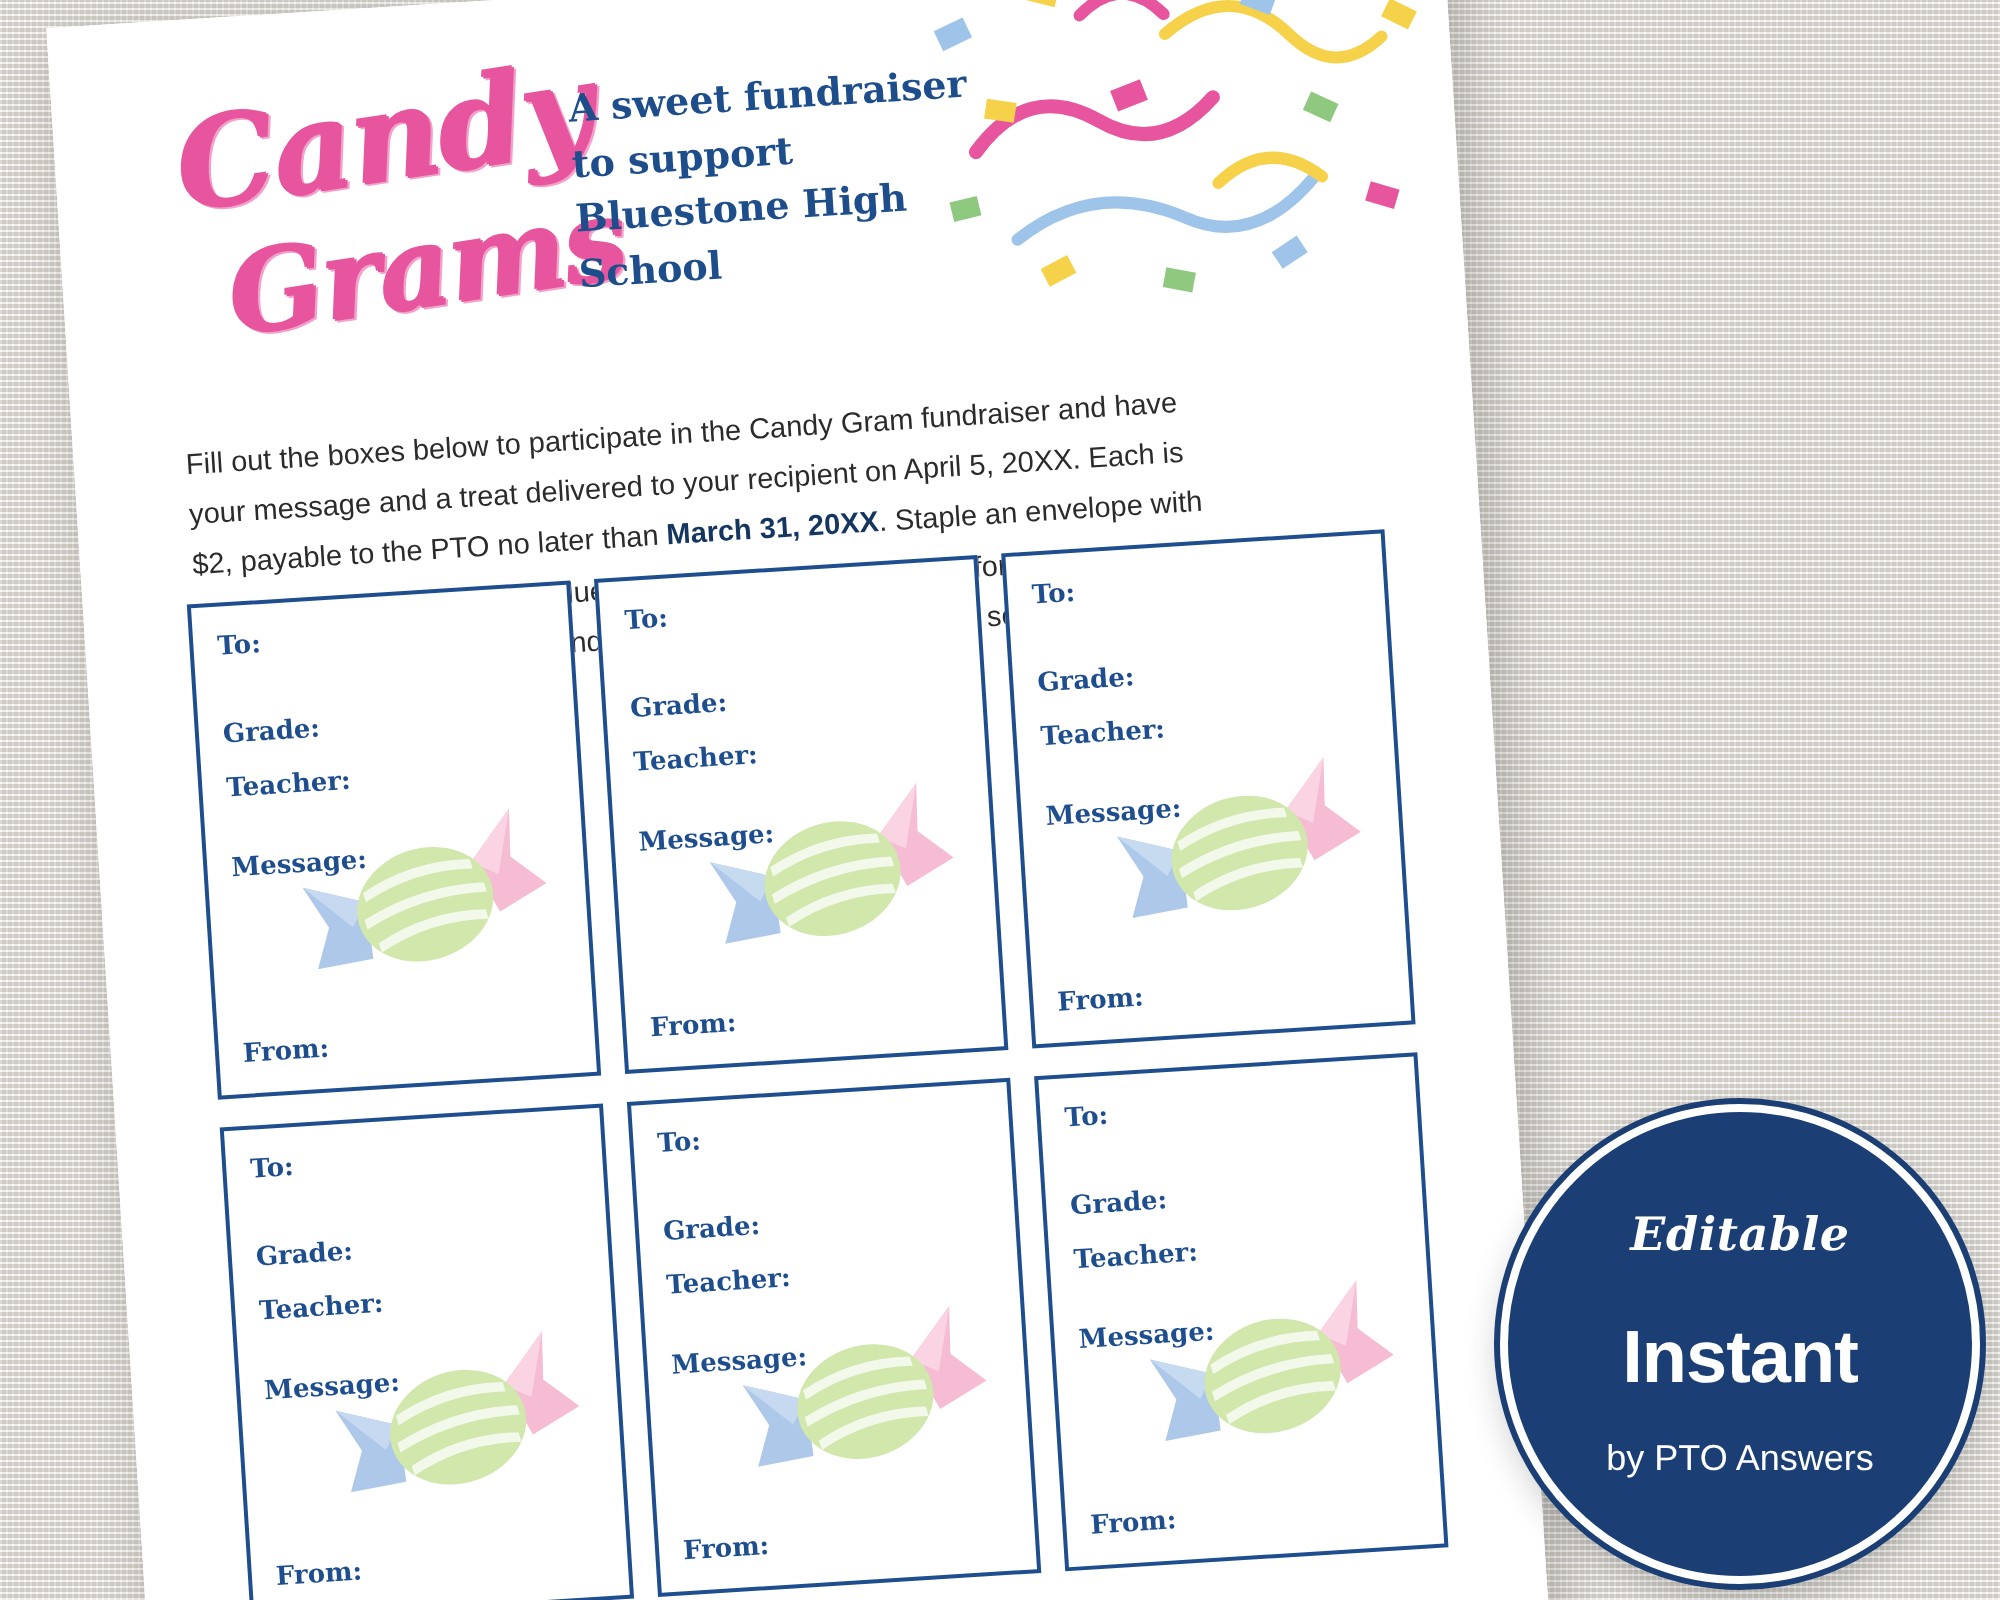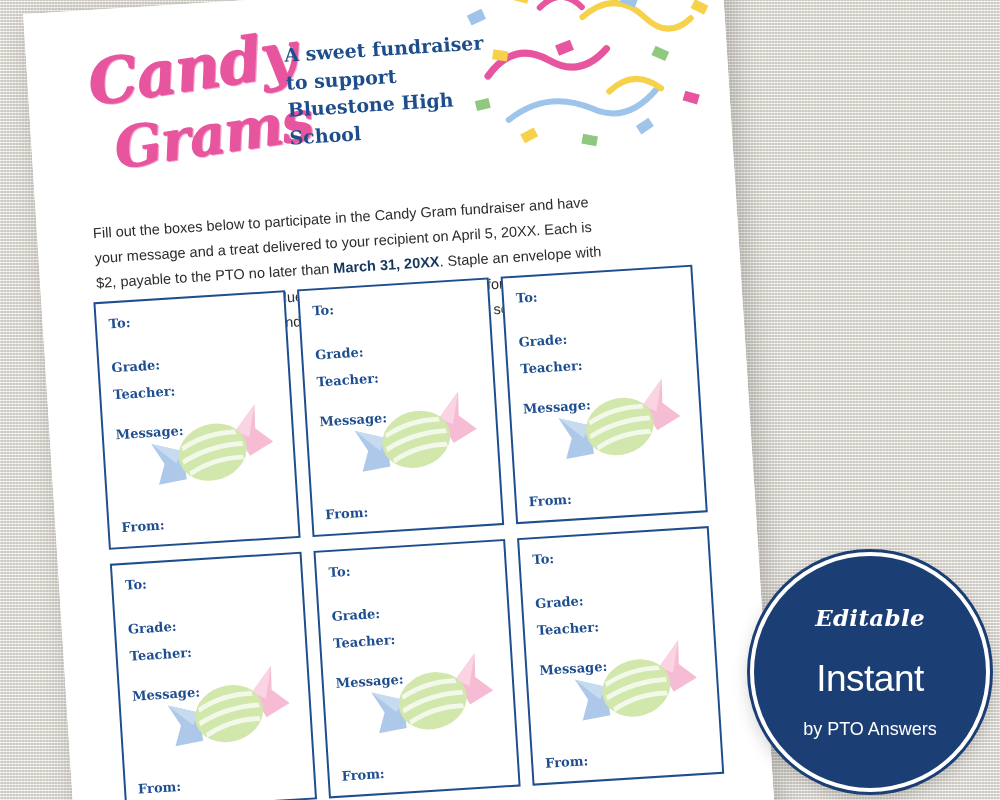--- a/index.html
+++ b/index.html
@@ -200,21 +200,21 @@
   #badge .b-editable {
     font-family: "DejaVu Serif", serif;
     font-style: italic;
     font-weight: bold;
     font-size: 23px;
     margin-bottom: 4px;
     letter-spacing: 0.3px;
   }
   #badge .b-instant {
     font-family: "Liberation Sans", sans-serif;
-    font-weight: normal;
+    font-weight: bold;
     font-size: 37px;
     line-height: 1.05;
     letter-spacing: -0.5px;
     margin-top: 25px;
   }
   #badge .b-download {
     font-family: "Liberation Sans", sans-serif;
     font-weight: bold;
     font-size: 37px;
     line-height: 1.05;

